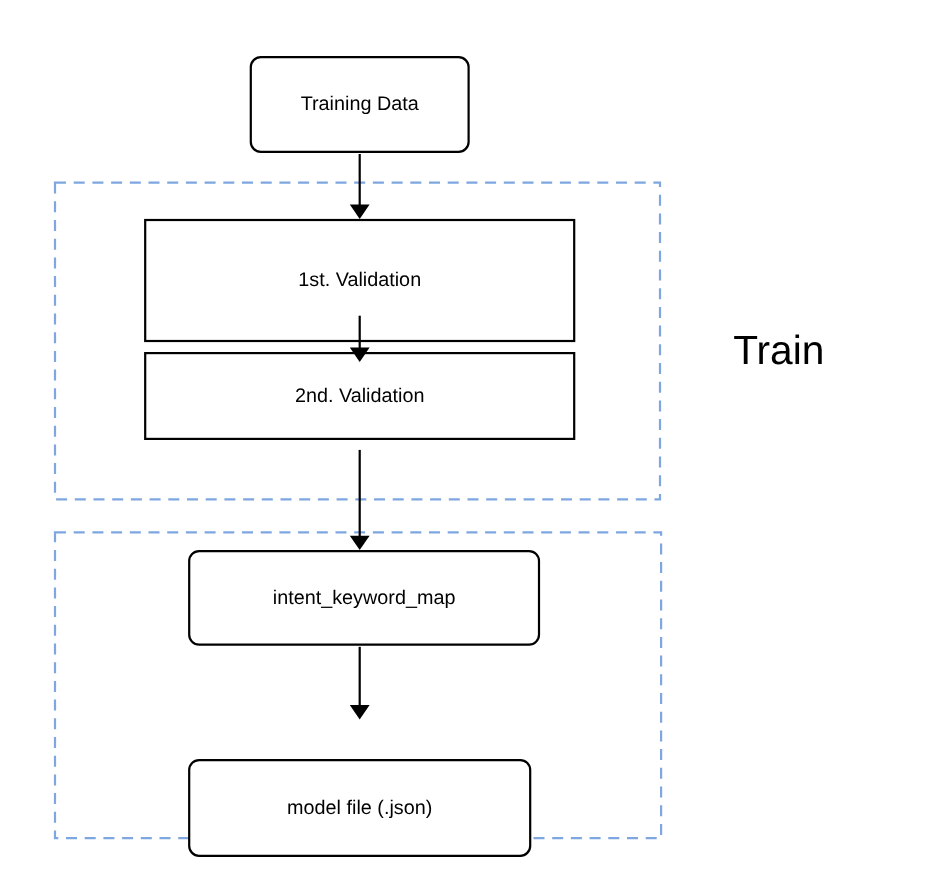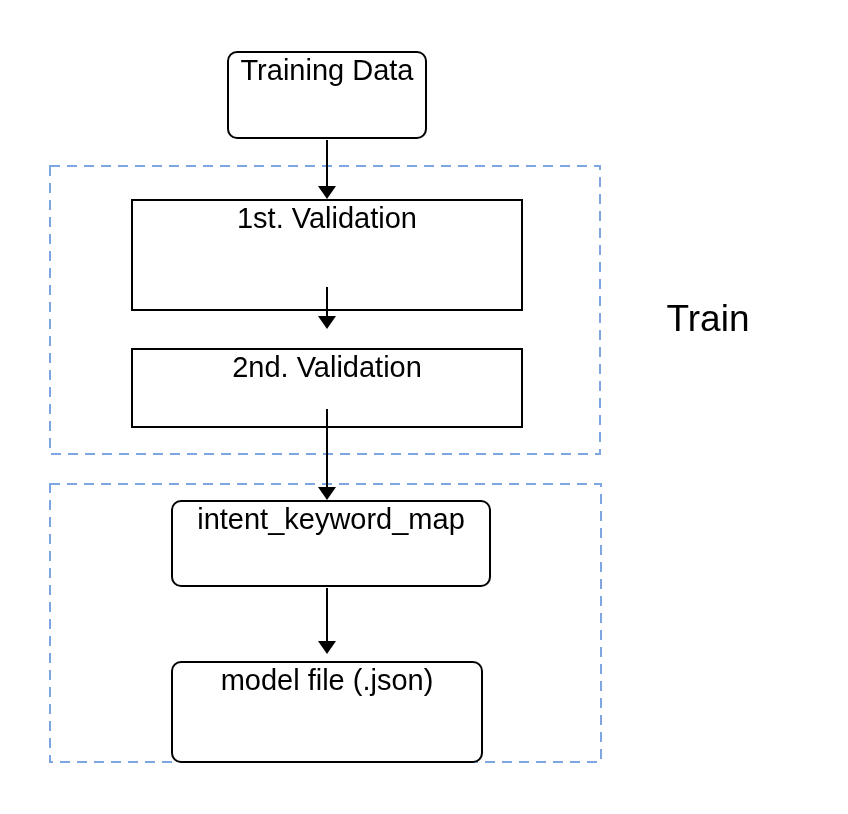--- a/index.html
+++ b/index.html
@@ -23,24 +23,24 @@
     width: 848px;
     height: 814px;
     pointer-events: none;
   }
   .node {
     position: absolute;
     box-sizing: border-box;
     background: #ffffff;
     border: 2px solid #000000;
     display: flex;
-    align-items: flex-start;
+    align-items: center;
     justify-content: center;
     text-align: center;
-    font-size: 29px;
+    font-size: 18px;
     line-height: 1.2;
     white-space: nowrap;
   }
   .node.rounded {
     border-radius: 10px;
   }
   .group-label {
     position: absolute;
     transform: translate(-50%, -50%);
     font-size: 37px;
@@ -59,29 +59,29 @@
   </svg>
 
   <div class="node rounded" style="left:227px; top:51px; width:200px; height:88px;">
     <span>Training Data</span>
   </div>
 
   <div class="node" style="left:131px; top:199px; width:392px; height:112px;">
     <span>1st. Validation</span>
   </div>
 
-  <div class="node" style="left:131px; top:348px; width:392px; height:80px;">
+  <div class="node" style="left:131px; top:320px; width:392px; height:80px;">
     <span>2nd. Validation</span>
   </div>
 
   <div class="node rounded" style="left:171px; top:500px; width:320px; height:87px;">
     <span>intent_keyword_map</span>
   </div>
 
-  <div class="node rounded" style="left:171px; top:661px; width:312px; height:102px;">
+  <div class="node rounded" style="left:171px; top:690px; width:312px; height:89px;">
     <span>model file (.json)</span>
   </div>
 
   <div class="group-label" style="left:708px; top:319px;">Train</div>
 
   <svg class="layer" viewBox="0 0 848 814">
 
     <line x1="327" y1="140" x2="327" y2="188" stroke="#000000" stroke-width="2"></line>
     <polygon points="327,199 318,186 336,186" fill="#000000"></polygon>
 

